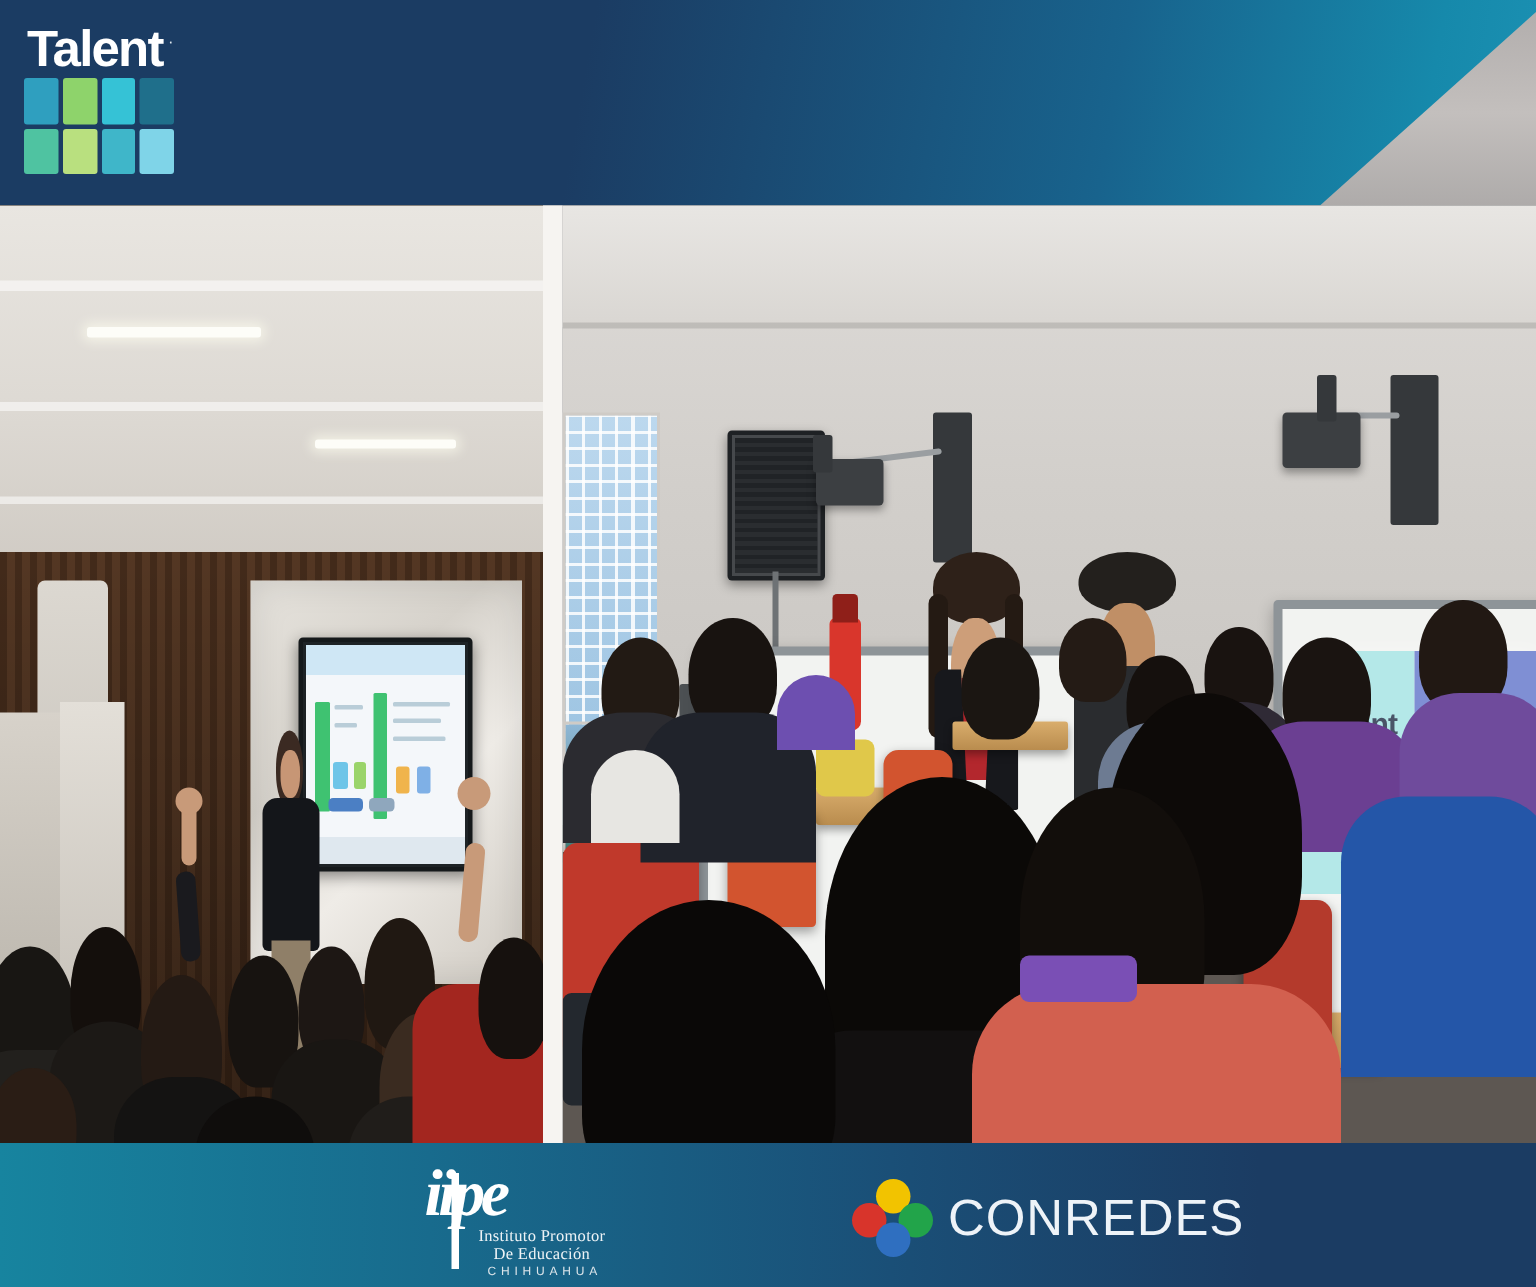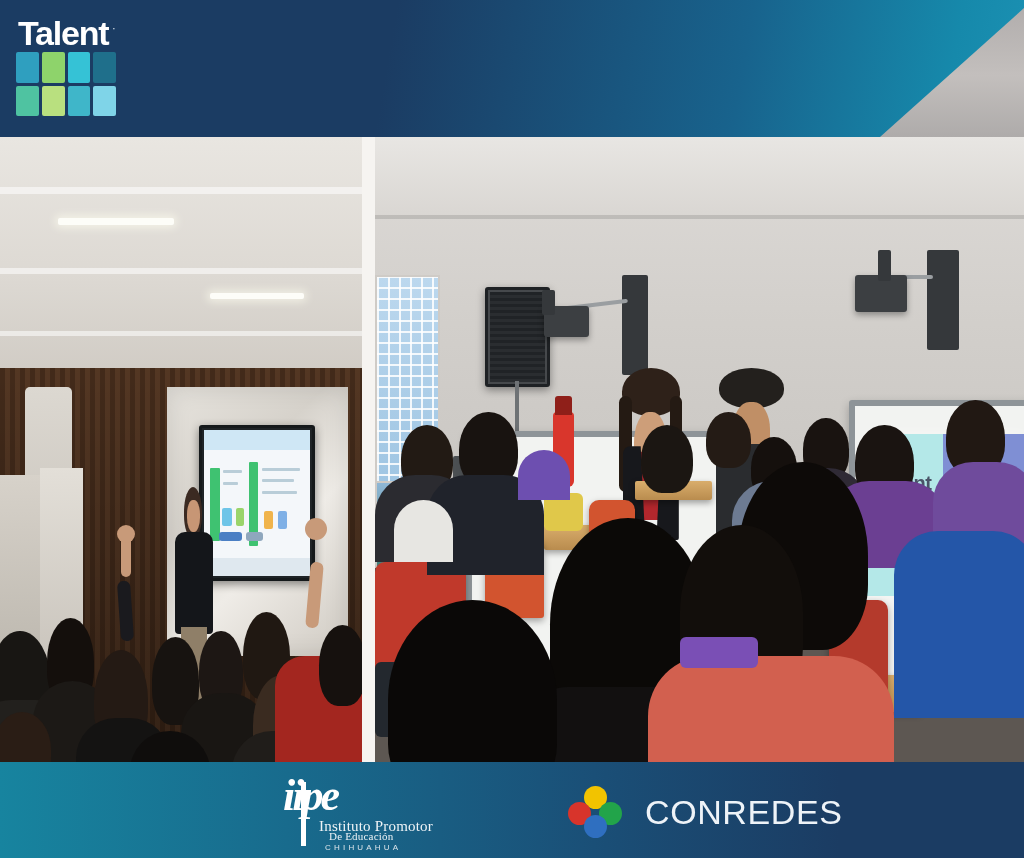--- a/index.html
+++ b/index.html
@@ -151,28 +151,28 @@
       white-space:nowrap; }
 
   
   .footer { position:absolute; left:0; bottom:0; width:1024px; height:96px; z-index:20;
       background:linear-gradient(90deg,#17849f 0%, #186b8d 28%, #1a4f77 58%, #1b3c63 82%, #1b3c63 100%);
       display:flex; align-items:center; }
   .ipe-logo { position:absolute; left:277px; top:14px; width:150px; height:72px; color:#fff; }
   .ipe-mark { position:absolute; left:6px; top:-2px; font-size:44px; font-weight:bold; font-style:italic;
       letter-spacing:-3px; color:#ffffff; line-height:1; font-family:"Liberation Serif",serif; }
   .ipe-bar { position:absolute; left:24px; top:6px; width:5px; height:64px; background:#ffffff; }
-  .ipe-l1 { position:absolute; left:42px; top:42px; font-size:15px; color:#eef3f6;
+  .ipe-l1 { position:absolute; left:42px; top:42px; font-size:11px; color:#eef3f6;
       font-family:"Liberation Serif", serif; letter-spacing:.2px; white-space:nowrap;text-align:right;}
   .ipe-l2 { position:absolute; left:52px; top:54px; font-size:11px; color:#eef3f6;
       font-family:"Liberation Serif", serif; letter-spacing:.2px; white-space:nowrap;}
   .ipe-l3 { position:absolute; left:48px; top:67px; font-size:8px; color:#dce5ea;
       letter-spacing:3.2px; white-space:nowrap; }
 
-  .conredes { position:absolute; left:568px; top:24px; display:flex; align-items:center; gap:23px; }
+  .conredes { position:absolute; left:568px; top:24px; display:flex; align-items:center; gap:10px; }
   .con-mark { position:relative; width:54px; height:52px; }
   .con-mark span { position:absolute; width:23px; height:23px; border-radius:50%; }
   .con-word { color:#eef3f8; font-size:34px; letter-spacing:.6px; font-weight:400;
       font-family:"Liberation Sans", sans-serif; }
 </style>
 </head>
 <body>
 
 <div class="poster">
 

